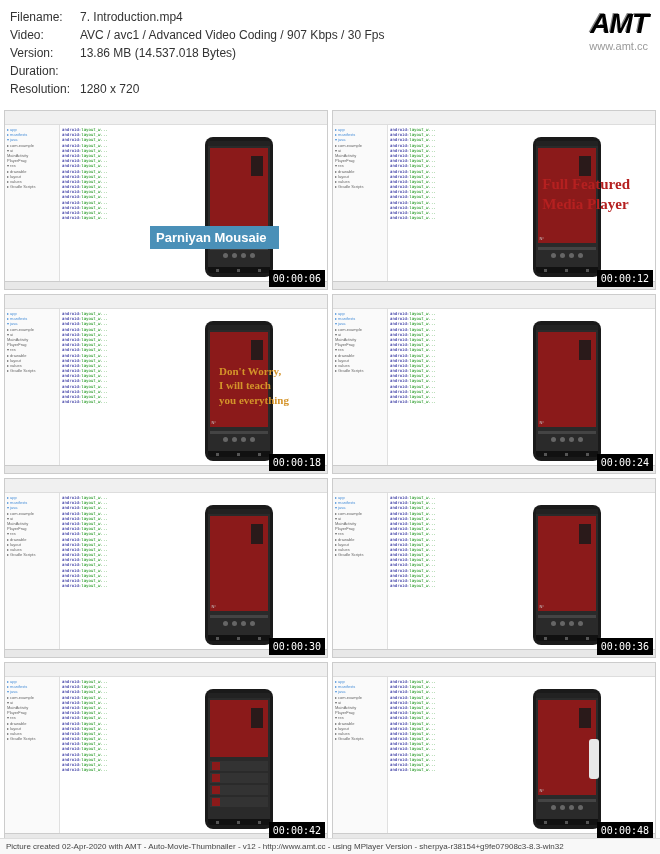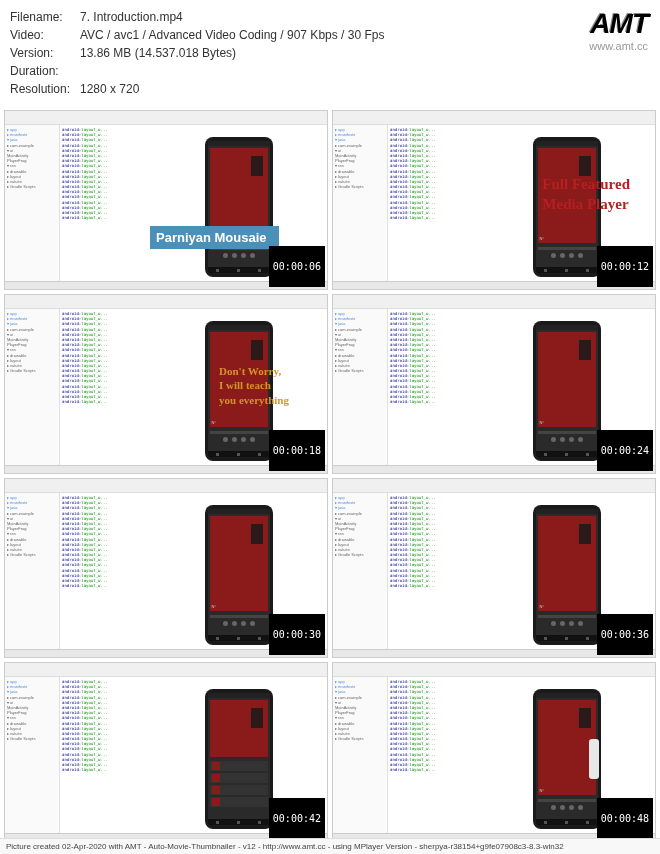--- a/index.html
+++ b/index.html
@@ -30,21 +30,21 @@
 .phone-status { height: 5px; background: #222; }
 .phone-album { flex: 1; background: #8b1a1a; position: relative; margin: 2px; }
 .album-figure { position: absolute; right: 5px; top: 8px; width: 12px; height: 20px; background: #2a1a1a; }
 .album-text { position: absolute; left: 2px; bottom: 2px; font-size: 4px; color: #ccc; }
 .phone-controls { height: 22px; background: #2a2a2a; padding: 2px; }
 .phone-track { height: 3px; background: #444; margin-bottom: 3px; position: relative; }
 .phone-btns { display: flex; justify-content: center; gap: 4px; }
 .pbtn { width: 5px; height: 5px; background: #666; border-radius: 50%; }
 .phone-nav { height: 6px; background: #111; display: flex; justify-content: space-around; align-items: center; }
 .nav-dot { width: 3px; height: 3px; background: #555; }
-.thumb-time { position: absolute; bottom: 2px; right: 2px; background: #000; color: #fff; font-size: 10px; padding: 15px 4px; font-family: monospace; }
+.thumb-time { position: absolute; bottom: 2px; right: 2px; background: #000; color: #fff; font-size: 10px; padding: 3px 4px; font-family: monospace; }
 .overlay-taskbar { position: absolute; bottom: 0; left: 0; right: 0; height: 8px; background: #e8e8e8; border-top: 1px solid #ccc; }
 .caption-banner { position: absolute; left: 0; bottom: 40px; background: #4a90b8; color: #fff; padding: 4px 12px 4px 6px; font-size: 13px; font-weight: bold; }
 .text-overlay { position: absolute; font-family: "Comic Sans MS", cursive; font-weight: bold; text-align: left; line-height: 1.3; }
 .text-red { color: #b52020; font-size: 15px; right: 25px; top: 50px; }
 .text-orange { color: #d4942a; font-size: 11px; right: 38px; top: 55px; }
 .phone-list-items { flex: 1; background: #2a2a2a; padding: 2px; }
 .list-row { height: 10px; background: #333; margin-bottom: 2px; display: flex; align-items: center; }
 .list-thumb { width: 8px; height: 8px; background: #8b1a1a; margin: 0 2px; }
 .phone-popup { position: absolute; right: 2px; bottom: 50px; width: 10px; height: 40px; background: #e8e8e8; border-radius: 3px; }
 .footer { position: absolute; bottom: 0; left: 0; right: 0; padding: 3px 6px; font-size: 8px; color: #444; background: #f8f8f8; border-top: 1px solid #ddd; }

